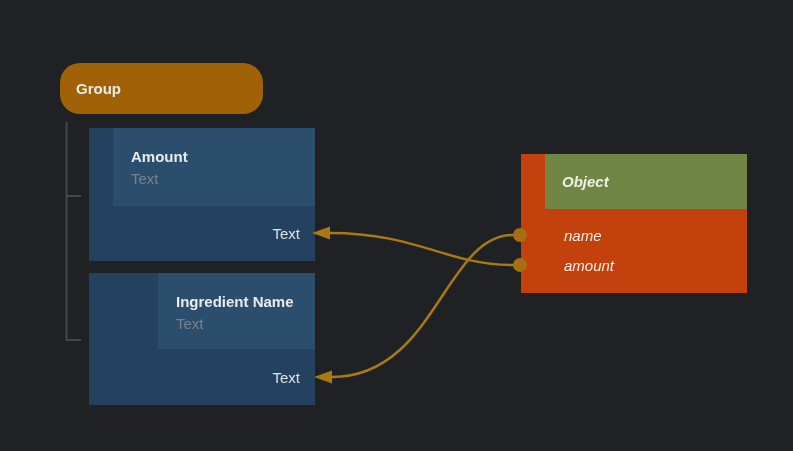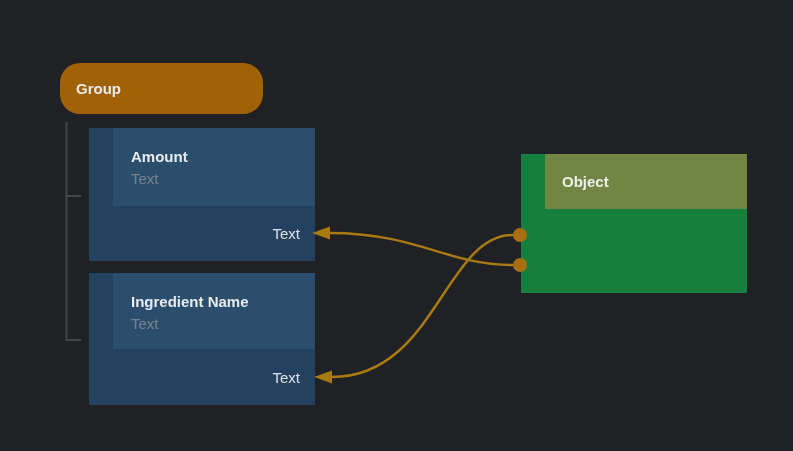--- a/index.html
+++ b/index.html
@@ -31,40 +31,41 @@
   
   .field-node { width: 226px; background: #254160; }
   .field-node.amount { left: 89px; top: 128px; height: 133px; }
   .field-node.ingredient { left: 89px; top: 273px; height: 132px; }
   .field-header {
     background: #2c4e6d;
     box-sizing: border-box;
     padding: 18px 18px 0 18px;
   }
   .field-node.amount .field-header { height: 78px; }
-  .field-node.ingredient .field-header { height: 76px; }
+  .field-node.ingredient .field-header { height: 76px; margin-left: 45px; }
   .field-header .title {
     font-size: 15px; font-weight: 700; color: #e8ebee; line-height: 22px;
     white-space: nowrap;
   }
   .field-header .subtitle {
     font-size: 15px; font-weight: 400; color: #77818d; line-height: 21px;
   }
   .field-body {
     display: flex; align-items: center; justify-content: flex-end;
     padding-right: 15px; box-sizing: border-box;
   }
   .field-node.amount .field-body { height: 55px; }
   .field-node.ingredient .field-body { height: 56px; }
   .port-label { font-size: 15px; color: #dce1e7; }
 
   
   .object-node {
     left: 521px; top: 154px; width: 226px; height: 139px;
-    background: #15803d;
+    background: #c2410c;
+    font-style: italic;
   }
   .object-header {
     height: 55px; background: #718544;
     display: flex; align-items: center;
     padding-left: 17px; box-sizing: border-box;
   }
   .object-header .title { font-size: 15px; font-weight: 600; color: #eef1e7; }
   .object-body { padding-top: 11px; }
   .object-row {
     height: 30px; display: flex; align-items: center;
@@ -111,20 +112,28 @@
     </div>
     <div class="field-body">
       <span class="port-label">Text</span>
     </div>
   </div>
 
   <div class="node object-node">
     <div class="object-header">
       <span class="title">Object</span>
     </div>
+    <div class="object-body">
+      <div class="object-row">
+        <span>name</span>
+      </div>
+      <div class="object-row">
+        <span>amount</span>
+      </div>
+    </div>
   </div>
 
   <svg class="layer" viewBox="0 0 793 451">
 
     <path class="hit" d="M 513 265 C 447 265 417 233 330 233" fill="none" stroke="#a87a12" stroke-width="2.5" stroke-linecap="round"></path>
     <polygon points="312,233 330,226.5 330,239.5" fill="#a87a12"></polygon>
 
     <path class="hit" d="M 513 235 C 445 235 435 377 332 377" fill="none" stroke="#a87a12" stroke-width="2.5" stroke-linecap="round"></path>
     <polygon points="314,377 332,370.5 332,383.5" fill="#a87a12"></polygon>
 

